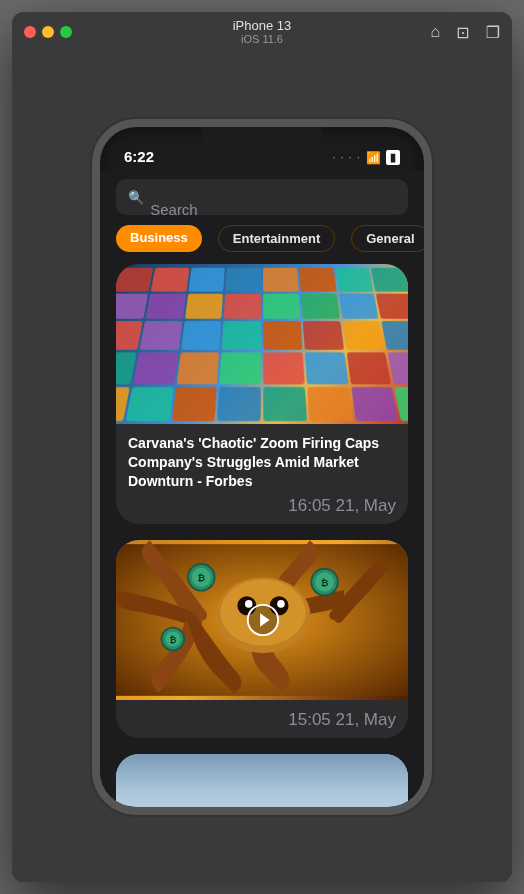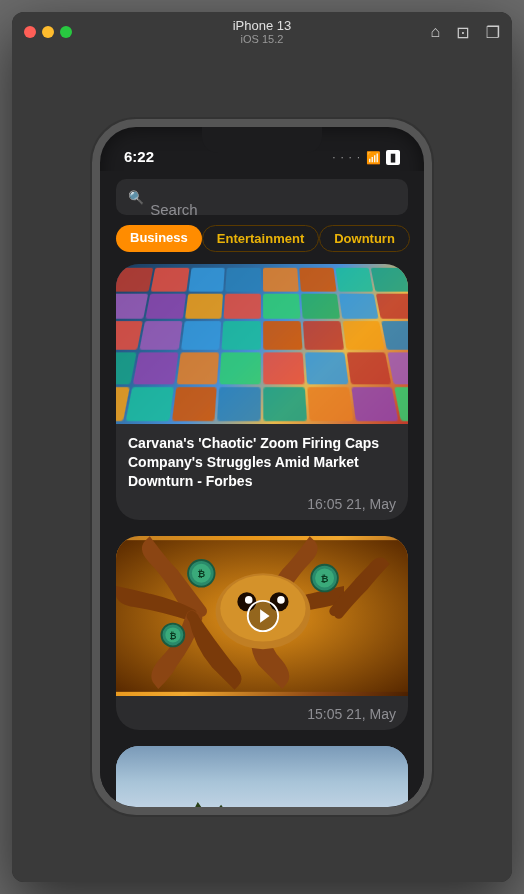--- a/index.html
+++ b/index.html
@@ -170,40 +170,40 @@
 
     .search-text {
       color: #8e8e93;
       font-size: 15px;
       margin-top: 24px;
     }
 
     
     .category-tabs {
       display: flex;
-      gap: 0;
+      gap: 16px;
       padding: 0 16px 12px;
     }
 
     .tab-pill {
       padding: 5px 14px;
       border-radius: 20px;
       font-size: 13px;
       font-weight: 600;
       cursor: pointer;
     }
 
     .tab-active {
       background: #FF8C00;
       color: #fff;
     }
 
     .tab-inactive {
       background: transparent;
-      color: #eab308;
+      color: #e5e5e5;
       border: 1.5px solid #5a3a00;
     }
 
     
     .news-feed {
       padding: 0 16px;
       display: flex;
       flex-direction: column;
       gap: 16px;
       padding-bottom: 20px;
@@ -271,21 +271,21 @@
     .news-title {
       color: #fff;
       font-size: 14px;
       font-weight: 600;
       line-height: 1.35;
       margin-bottom: 5px;
     }
 
     .news-meta {
       color: #8e8e93;
-      font-size: 14px;
+      font-size: 17px;
       text-align: right;
     }
 
     
     .octopus-svg {
       position: absolute;
       top: 0; left: 0; width: 100%; height: 100%;
     }
   </style>
 </head>
@@ -293,21 +293,21 @@
 
 <div class="mac-window">
   <div class="mac-titlebar">
     <div class="traffic-lights">
       <div class="traffic-light tl-red"></div>
       <div class="traffic-light tl-yellow"></div>
       <div class="traffic-light tl-green"></div>
     </div>
     <div class="mac-title">
       <span>iPhone 13</span>
-      <span class="mac-title-sub">iOS 15.2</span>
+      <span class="mac-title-sub">iOS 11.6</span>
     </div>
     <div class="mac-icons">
       <span class="mac-icon">⌂</span>
       <span class="mac-icon">⊡</span>
       <span class="mac-icon">❐</span>
     </div>
   </div>
 
   <div class="phone-container">
     <div class="phone-frame">
@@ -327,21 +327,21 @@
         <div class="search-container">
           <div class="search-bar">
             <span class="search-icon-el">🔍</span>
             <span class="search-text">Search</span>
           </div>
         </div>
 
         <div class="category-tabs">
           <div class="tab-pill tab-active">Business</div>
           <div class="tab-pill tab-inactive">Entertainment</div>
-          <div class="tab-pill tab-inactive">Downturn</div>
+          <div class="tab-pill tab-inactive">General</div>
         </div>
 
         <div class="news-feed">
 
           <div class="news-card">
             <div class="news-image news-image-1">
               <div class="car-grid">
 
                 <div class="car-cell" style="background:#c0392b;"></div>
                 <div class="car-cell" style="background:#e74c3c;"></div>

